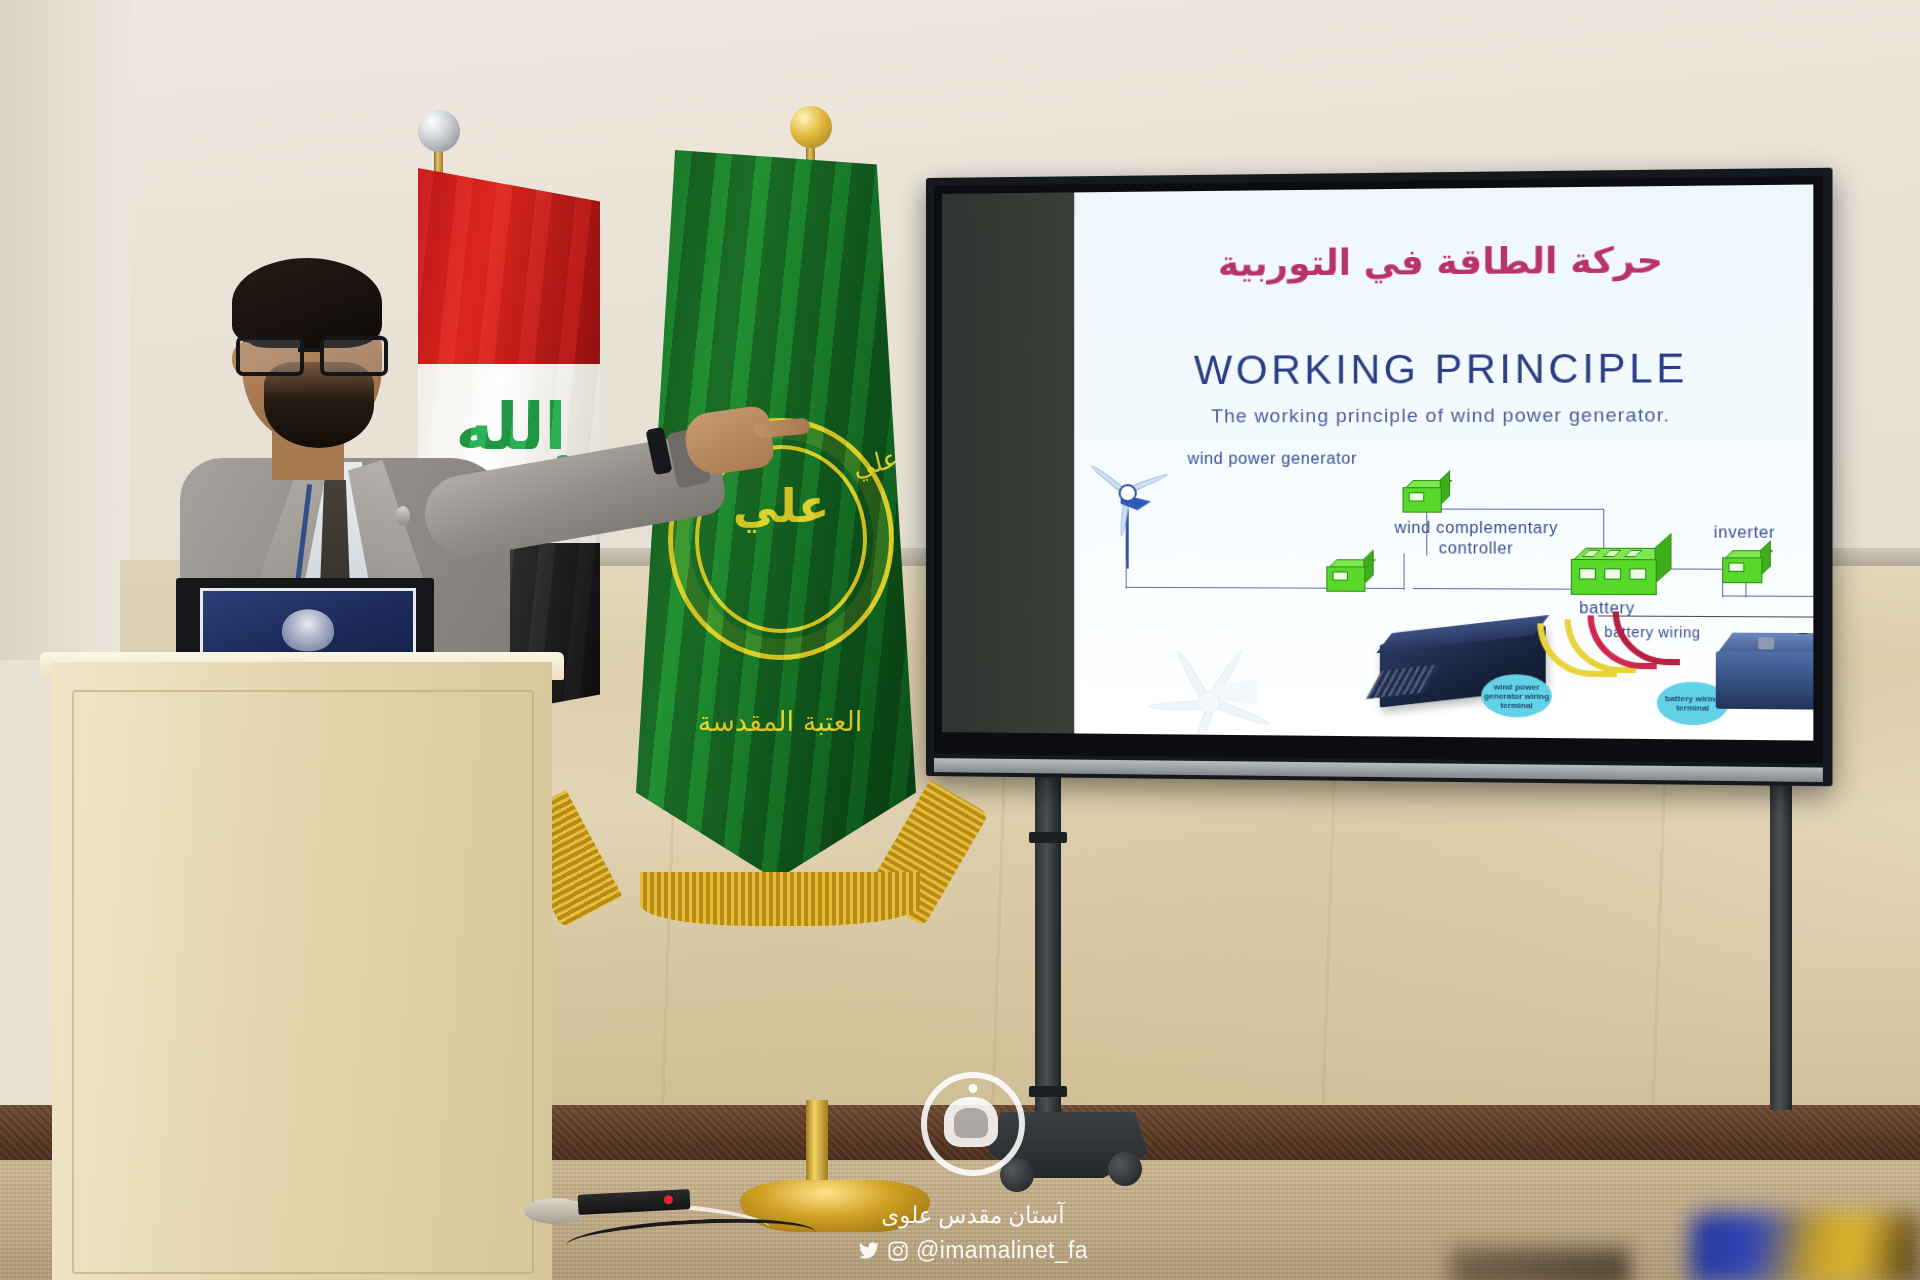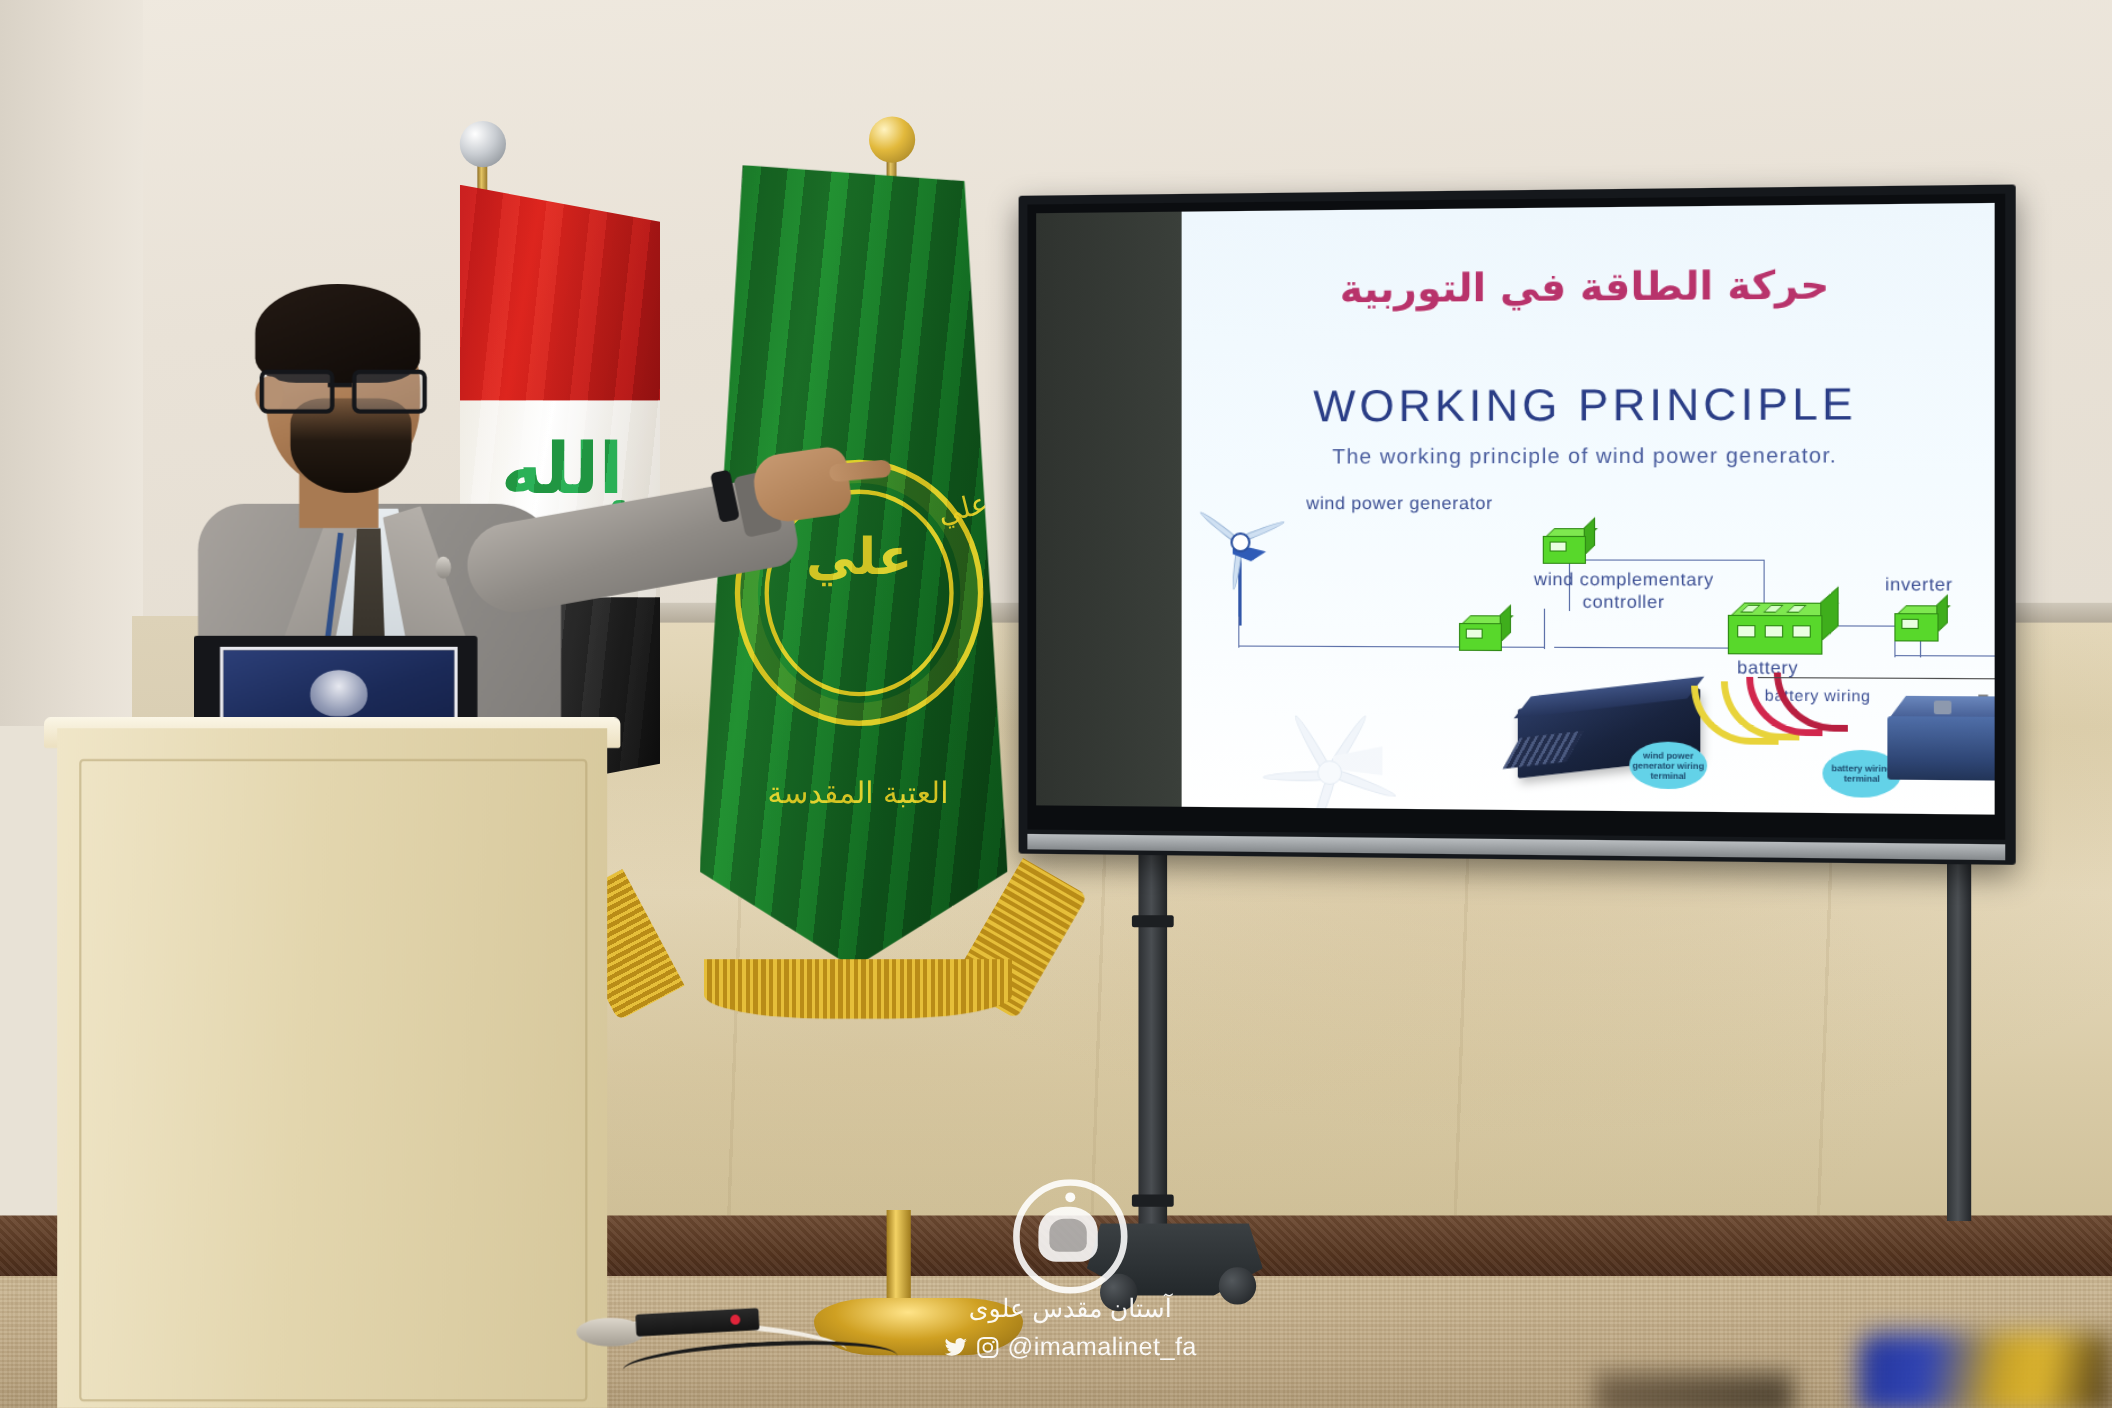--- a/index.html
+++ b/index.html
@@ -244,22 +244,22 @@
   .watermark{position:absolute;left:858px;top:1072px;width:230px;height:200px;
     text-align:center;color:#fff;opacity:.93;}
   .wm-seal{position:relative;margin:0 auto;width:92px;height:92px;border-radius:50%;
     border:6px solid rgba(255,255,255,.95);}
   .wm-seal::before{content:"";position:absolute;left:17px;top:19px;width:54px;height:50px;
     border-radius:46% 46% 30% 30%;background:rgba(255,255,255,.95);}
   .wm-seal::after{content:"";position:absolute;left:27px;top:30px;width:34px;height:30px;
     border-radius:40% 40% 26% 26%;background:rgba(0,0,0,.28);}
   .wm-dome{position:absolute;left:50%;top:6px;transform:translateX(-50%);
     width:9px;height:9px;border-radius:50%;background:#fff;}
-  .wm-fa{margin-top:0;font-size:23px;direction:rtl;
-    font-family:Liberation Sans, sans-serif;letter-spacing:1px;}
+  .wm-fa{margin-top:26px;font-size:23px;direction:rtl;
+    font-family:Liberation Serif, serif;letter-spacing:1px;}
   .wm-handle{margin-top:8px;font-size:23px;letter-spacing:.4px;display:flex;
     align-items:center;justify-content:center;gap:7px;}
   .wm-ico{display:inline-block;width:22px;height:22px;}
 
   
   .fg-blur{position:absolute;left:1690px;top:1212px;width:230px;height:72px;
     background:linear-gradient(100deg,#1c2f9a 0%,#2a40b8 28%,#c9a222 55%,#e0b72c 72%,#3a2a14 100%);
     filter:blur(11px);opacity:.95;border-radius:18px 8px 0 0;}
   .fg-blur2{position:absolute;left:1450px;top:1248px;width:180px;height:42px;
     background:linear-gradient(90deg,#5a4a36,#2c2418);filter:blur(10px);opacity:.7;}

